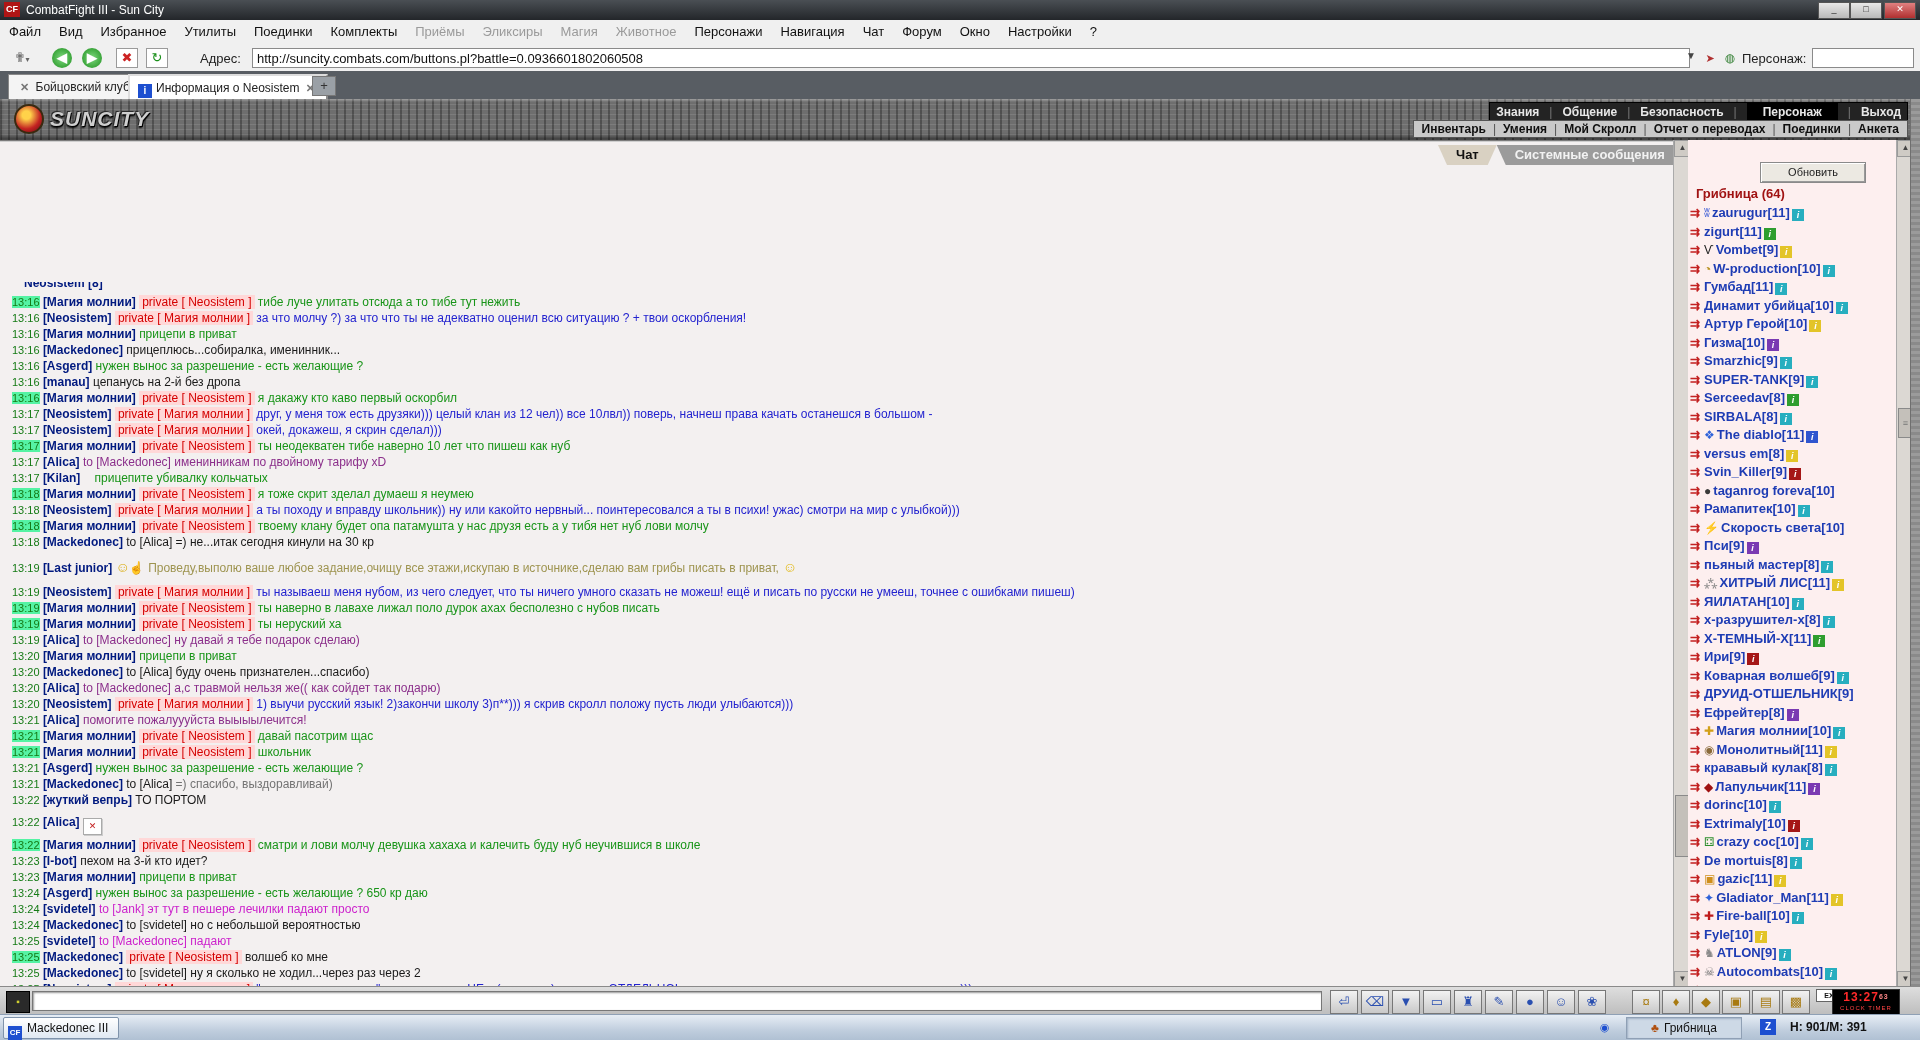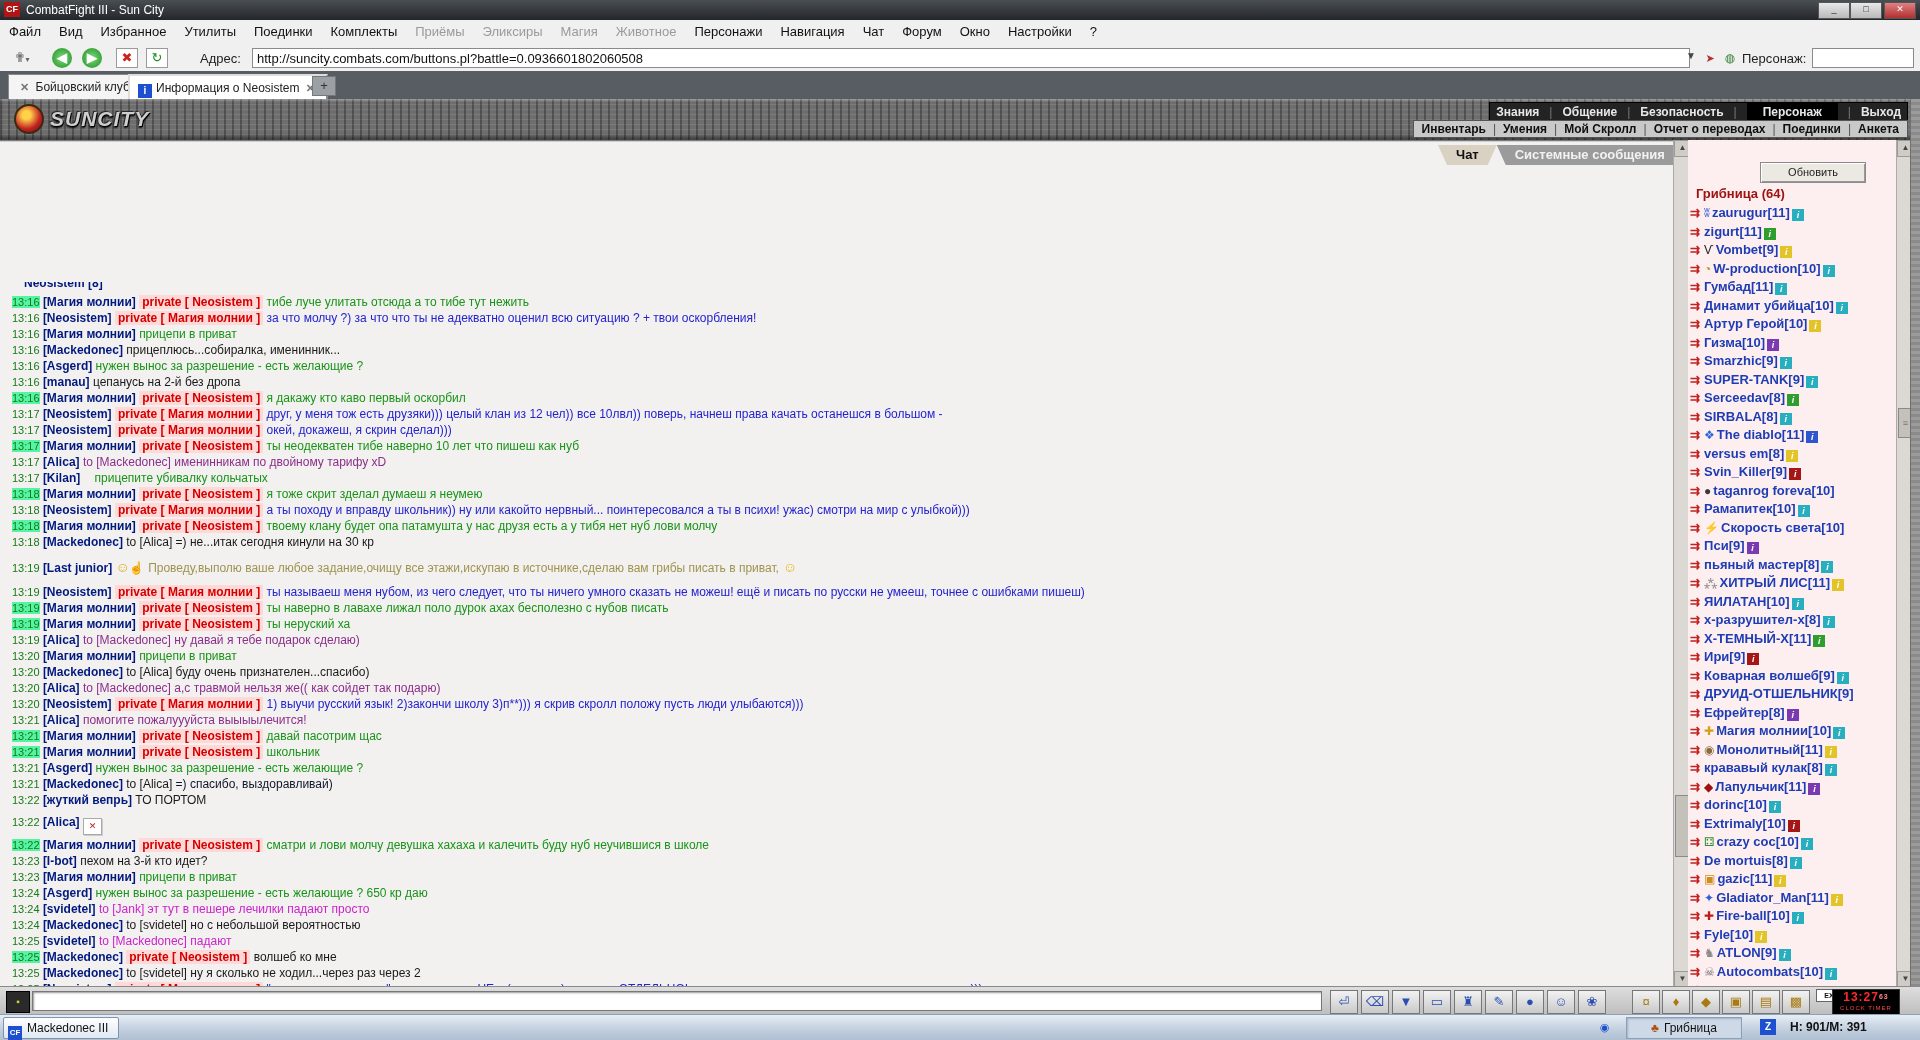--- a/index.html
+++ b/index.html
@@ -69,21 +69,21 @@
   .ctab.off{background:#9b9b9b;color:#f2f2f2;}
   #partial-line{position:absolute;left:12px;top:140px;height:10px;overflow:hidden;font-size:12px;}
   #partial-line .inner{margin-top:-6px;color:#00197f;font-weight:bold;margin-left:12px;}
   #chatlines{position:absolute;left:12px;top:152px;width:1655px;}
   .line{height:16px;line-height:16px;font-size:12px;white-space:nowrap;overflow:hidden;}
   .line.tall{height:34px;line-height:34px;}
   .line.img{height:29px;line-height:29px;}
   .ts{color:#157a15;font-size:11px;}
   .ts.hl{background:#55f3a4;}
   .nick{color:#00197f;font-weight:bold;}
-  .priv{color:#d40000;font-weight:bold;background:#ffd8d8;padding:0 3px;}
+  .priv{color:#d40000;font-weight:normal;background:#ffd8d8;padding:0 3px;}
   .smiley{color:#d8a800;font-size:14px;}
   .hand{color:#c09000;font-size:12px;}
   .imgbroken{display:inline-block;width:17px;height:15px;background:#fff;border:1px solid #aaa;
     color:#c42020;font-size:9px;text-align:center;line-height:14px;vertical-align:-3px;box-shadow:1px 1px 0 #ccc;}
   
   .vscroll{position:absolute;width:15px;background:#dcd8d3;border-left:1px solid #aaa;}
   .varrow{position:absolute;left:0;width:15px;height:15px;background:#cfcbc5;border:1px solid #9a9a9a;
     font-size:8px;text-align:center;line-height:14px;color:#444;}
   .vthumb{position:absolute;left:1px;width:13px;background:#c4c0ba;border:1px solid #8a8a8a;
     text-align:center;color:#777;font-size:9px;}
@@ -210,21 +210,21 @@
         <div class="line"><span class="ts hl">13:19</span> <span class="nick">[Магия молнии]</span> <span class="priv">private [ Neosistem ]</span> <span style="color: rgb(24, 148, 24);">ты неруский ха</span></div>
         <div class="line"><span class="ts">13:19</span> <span class="nick">[Alica]</span> <span style="color: rgb(139, 47, 139);">to [Mackedonec] </span><span style="color: rgb(139, 47, 139);">ну давай я тебе подарок сделаю)</span></div>
         <div class="line"><span class="ts">13:20</span> <span class="nick">[Магия молнии]</span> <span style="color: rgb(24, 148, 24);">прицепи в приват</span></div>
         <div class="line"><span class="ts">13:20</span> <span class="nick">[Mackedonec]</span> <span style="color: rgb(26, 26, 26);">to [Alica] </span><span style="color: rgb(26, 26, 26);">буду очень признателен...спасибо)</span></div>
         <div class="line"><span class="ts">13:20</span> <span class="nick">[Alica]</span> <span style="color: rgb(139, 47, 139);">to [Mackedonec] </span><span style="color: rgb(139, 47, 139);">а,с травмой нельзя же(( как сойдет так подарю)</span></div>
         <div class="line"><span class="ts">13:20</span> <span class="nick">[Neosistem]</span> <span class="priv">private [ Магия молнии ]</span> <span style="color: rgb(35, 35, 207);">1) выучи русский язык! 2)закончи школу 3)п**))) я скрив скролл положу пусть люди улыбаются)))</span></div>
         <div class="line"><span class="ts">13:21</span> <span class="nick">[Alica]</span> <span style="color: rgb(139, 47, 139);">помогите пожалуууйста выыыылечится!</span></div>
         <div class="line"><span class="ts hl">13:21</span> <span class="nick">[Магия молнии]</span> <span class="priv">private [ Neosistem ]</span> <span style="color: rgb(24, 148, 24);">давай пасотрим щас</span></div>
         <div class="line"><span class="ts hl">13:21</span> <span class="nick">[Магия молнии]</span> <span class="priv">private [ Neosistem ]</span> <span style="color: rgb(24, 148, 24);">школьник</span></div>
         <div class="line"><span class="ts">13:21</span> <span class="nick">[Asgerd]</span> <span style="color: rgb(24, 148, 24);">нужен вынос за разрешение - есть желающие ?</span></div>
-        <div class="line"><span class="ts">13:21</span> <span class="nick">[Mackedonec]</span> <span style="color: rgb(26, 26, 26);">to [Alica] </span><span style="color: #0f172a;">=) спасибо, выздоравливай)</span></div>
+        <div class="line"><span class="ts">13:21</span> <span class="nick">[Mackedonec]</span> <span style="color: rgb(26, 26, 26);">to [Alica] </span><span style="color: #737373;">=) спасибо, выздоравливай)</span></div>
         <div class="line"><span class="ts">13:22</span> <span class="nick">[жуткий вепрь]</span> <span style="color: rgb(26, 26, 26);">ТО ПОРТОМ</span></div>
         <div class="line img"><span class="ts">13:22</span> <span class="nick">[Alica]</span> <span class="imgbroken">✕</span><span style="color: rgb(139, 47, 139);"></span></div>
         <div class="line"><span class="ts hl">13:22</span> <span class="nick">[Магия молнии]</span> <span class="priv">private [ Neosistem ]</span> <span style="color: rgb(24, 148, 24);">сматри и лови молчу девушка хахаха и калечить буду нуб неучившися в школе</span></div>
         <div class="line"><span class="ts">13:23</span> <span class="nick">[I-bot]</span> <span style="color: rgb(26, 26, 26);">пехом на 3-й кто идет?</span></div>
         <div class="line"><span class="ts">13:23</span> <span class="nick">[Магия молнии]</span> <span style="color: rgb(24, 148, 24);">прицепи в приват</span></div>
         <div class="line"><span class="ts">13:24</span> <span class="nick">[Asgerd]</span> <span style="color: rgb(24, 148, 24);">нужен вынос за разрешение - есть желающие ? 650 кр даю</span></div>
         <div class="line"><span class="ts">13:24</span> <span class="nick">[svidetel]</span> <span style="color: rgb(204, 34, 204);">to [Jank] </span><span style="color: rgb(204, 34, 204);">эт тут в пешере лечилки падают просто</span></div>
         <div class="line"><span class="ts">13:24</span> <span class="nick">[Mackedonec]</span> <span style="color: rgb(26, 26, 26);">to [svidetel] </span><span style="color: rgb(26, 26, 26);">но с небольшой вероятностью</span></div>
         <div class="line"><span class="ts">13:25</span> <span class="nick">[svidetel]</span> <span style="color: rgb(204, 34, 204);">to [Mackedonec] </span><span style="color: rgb(204, 34, 204);">падают</span></div>
         <div class="line"><span class="ts hl">13:25</span> <span class="nick">[Mackedonec]</span> <span class="priv">private [ Neosistem ]</span> <span style="color: rgb(26, 26, 26);">волшеб ко мне</span></div>

